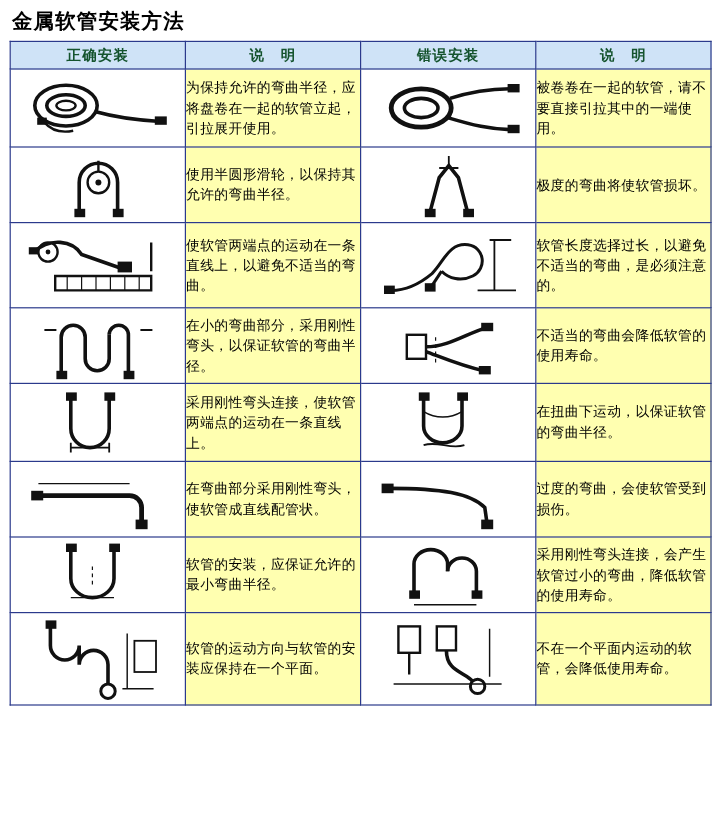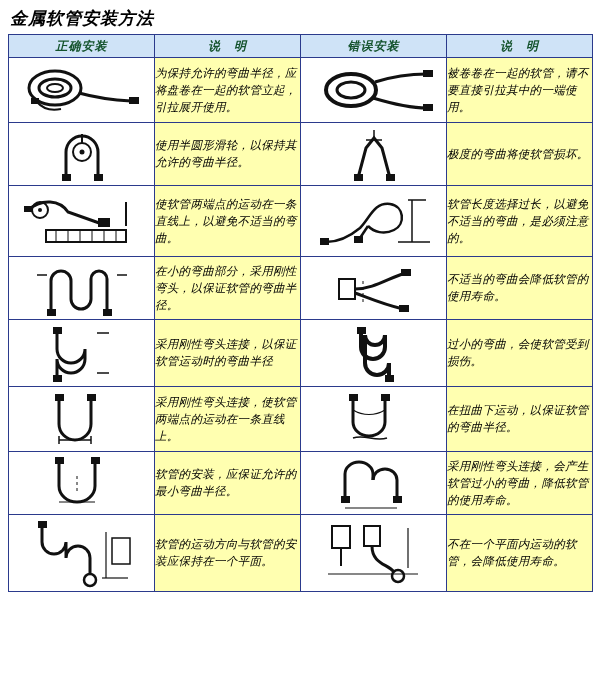--- a/index.html
+++ b/index.html
@@ -13,21 +13,20 @@
     font-family: "DejaVu Sans", "Liberation Sans", sans-serif;
     color: #000000;
     overflow: hidden;
   }
   #page {
     width: 600px;
     height: 558px;
     position: relative;
     box-sizing: border-box;
     padding: 6px 8px 0 8px;
-    font-style: italic;
   }
   .doc-title {
     font-size: 17px;
     font-weight: bold;
     letter-spacing: 1px;
     color: #000;
     margin: 2px 0 6px 2px;
     line-height: 20px;
   }
   table.main {
@@ -204,41 +203,20 @@
             <path d="M46 30 C 64 30, 78 20, 96 14" fill="none" stroke="#111" stroke-width="3"></path>
             <rect x="92" y="10" width="10" height="7" fill="#111"></rect>
             <path d="M46 34 C 62 40, 76 46, 94 50" fill="none" stroke="#111" stroke-width="3"></path>
             <rect x="90" y="46" width="10" height="7" fill="#111"></rect>
             <line x1="54" y1="22" x2="54" y2="46" stroke="#111" stroke-width="1" stroke-dasharray="3 3"></line>
           </svg>
         </td>
         <td class="txt-cell">不适当的弯曲会降低软管的使用寿命。</td>
       </tr>
 
-      <tr class="row-h-5">
-        <td class="img-cell">
-          <svg class="sketch" width="130" height="60" viewBox="0 0 130 60">
-            <path d="M40 6 L40 26 A14 14 0 0 0 68 26 L68 36 A14 14 0 0 1 40 36 L40 56" fill="none" stroke="#111" stroke-width="3"></path>
-            <rect x="36" y="4" width="9" height="7" fill="#111"></rect>
-            <rect x="36" y="52" width="9" height="7" fill="#111"></rect>
-            <line x1="80" y1="10" x2="92" y2="10" stroke="#111" stroke-width="1.5"></line>
-            <line x1="80" y1="50" x2="92" y2="50" stroke="#111" stroke-width="1.5"></line>
-          </svg>
-        </td>
-        <td class="txt-cell">采用刚性弯头连接，以保证软管运动时的弯曲半径</td>
-        <td class="img-cell">
-          <svg class="sketch" width="130" height="60" viewBox="0 0 130 60">
-            <path d="M52 6 L52 24 A12 12 0 0 0 76 24 L76 12" fill="none" stroke="#111" stroke-width="4"></path>
-            <path d="M76 12 A10 10 0 0 1 56 12 L56 40 A12 12 0 0 0 80 40 L80 56" fill="none" stroke="#111" stroke-width="4"></path>
-            <rect x="48" y="4" width="9" height="7" fill="#111"></rect>
-            <rect x="76" y="52" width="9" height="7" fill="#111"></rect>
-          </svg>
-        </td>
-        <td class="txt-cell">过小的弯曲，会使软管受到损伤。</td>
-      </tr>
 
       <tr class="row-h-6">
         <td class="img-cell">
           <svg class="sketch" width="130" height="58" viewBox="0 0 130 58">
             <path d="M42 8 L42 34 A16 16 0 0 0 74 34 L74 8" fill="none" stroke="#111" stroke-width="3"></path>
             <rect x="38" y="4" width="9" height="7" fill="#111"></rect>
             <rect x="70" y="4" width="9" height="7" fill="#111"></rect>
             <line x1="42" y1="50" x2="74" y2="50" stroke="#111" stroke-width="1.5"></line>
             <line x1="42" y1="46" x2="42" y2="54" stroke="#111" stroke-width="1.5"></line>
             <line x1="74" y1="46" x2="74" y2="54" stroke="#111" stroke-width="1.5"></line>
@@ -250,20 +228,39 @@
             <path d="M44 8 L44 32 A16 14 0 0 0 76 32 L76 8" fill="none" stroke="#111" stroke-width="3"></path>
             <path d="M44 20 C 54 26, 66 26, 76 20" fill="none" stroke="#111" stroke-width="1.2"></path>
             <rect x="40" y="4" width="9" height="7" fill="#111"></rect>
             <rect x="72" y="4" width="9" height="7" fill="#111"></rect>
             <path d="M44 48 C 56 44, 66 52, 78 48" fill="none" stroke="#111" stroke-width="1.5"></path>
           </svg>
         </td>
         <td class="txt-cell">在扭曲下运动，以保证软管的弯曲半径。</td>
       </tr>
 
+      <tr class="row-h-7">
+        <td class="img-cell">
+          <svg class="sketch" width="132" height="54" viewBox="0 0 132 54">
+            <path d="M16 24 L92 24 A10 10 0 0 1 102 34 L102 48" fill="none" stroke="#111" stroke-width="4"></path>
+            <rect x="10" y="20" width="10" height="8" fill="#111"></rect>
+            <rect x="97" y="44" width="10" height="8" fill="#111"></rect>
+            <line x1="16" y1="14" x2="92" y2="14" stroke="#111" stroke-width="1"></line>
+          </svg>
+        </td>
+        <td class="txt-cell">在弯曲部分采用刚性弯头，使软管成直线配管状。</td>
+        <td class="img-cell">
+          <svg class="sketch" width="132" height="54" viewBox="0 0 132 54">
+            <path d="M16 18 C 60 18, 84 22, 96 34 L98 48" fill="none" stroke="#111" stroke-width="3"></path>
+            <rect x="10" y="14" width="10" height="8" fill="#111"></rect>
+            <rect x="93" y="44" width="10" height="8" fill="#111"></rect>
+          </svg>
+        </td>
+        <td class="txt-cell">过度的弯曲，会使软管受到损伤。</td>
+      </tr>
 
       <tr class="row-h-8">
         <td class="img-cell">
           <svg class="sketch" width="130" height="58" viewBox="0 0 130 58">
             <path d="M42 6 L42 32 A18 16 0 0 0 78 32 L78 6" fill="none" stroke="#111" stroke-width="3"></path>
             <rect x="38" y="3" width="9" height="7" fill="#111"></rect>
             <rect x="74" y="3" width="9" height="7" fill="#111"></rect>
             <line x1="60" y1="22" x2="60" y2="40" stroke="#111" stroke-width="1" stroke-dasharray="3 3"></line>
             <line x1="42" y1="48" x2="78" y2="48" stroke="#111" stroke-width="1.2"></line>
           </svg>

